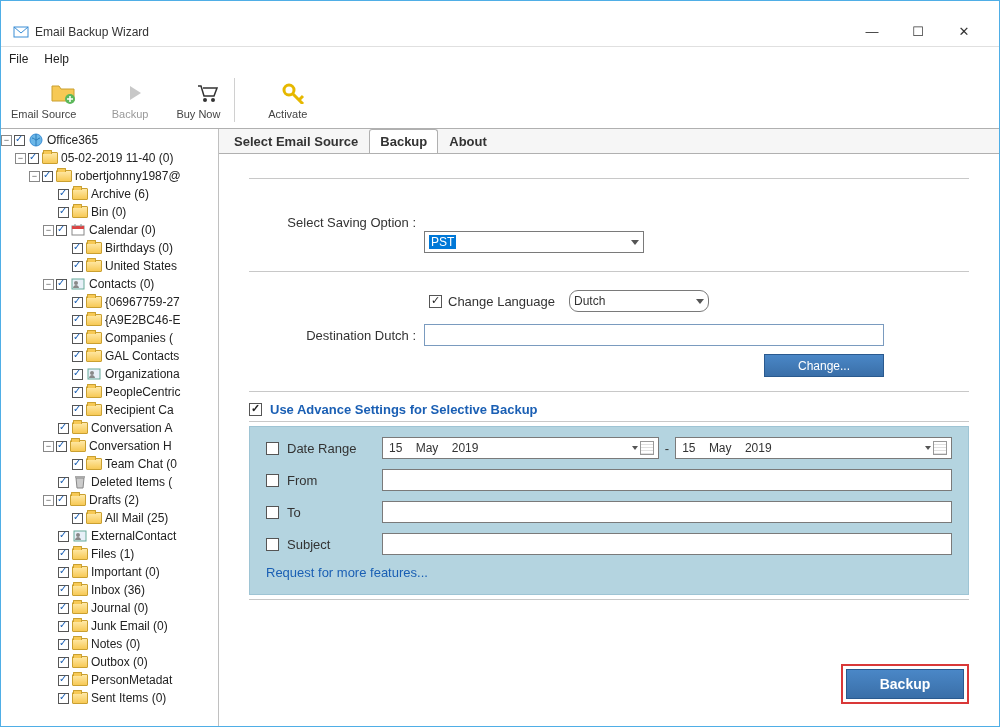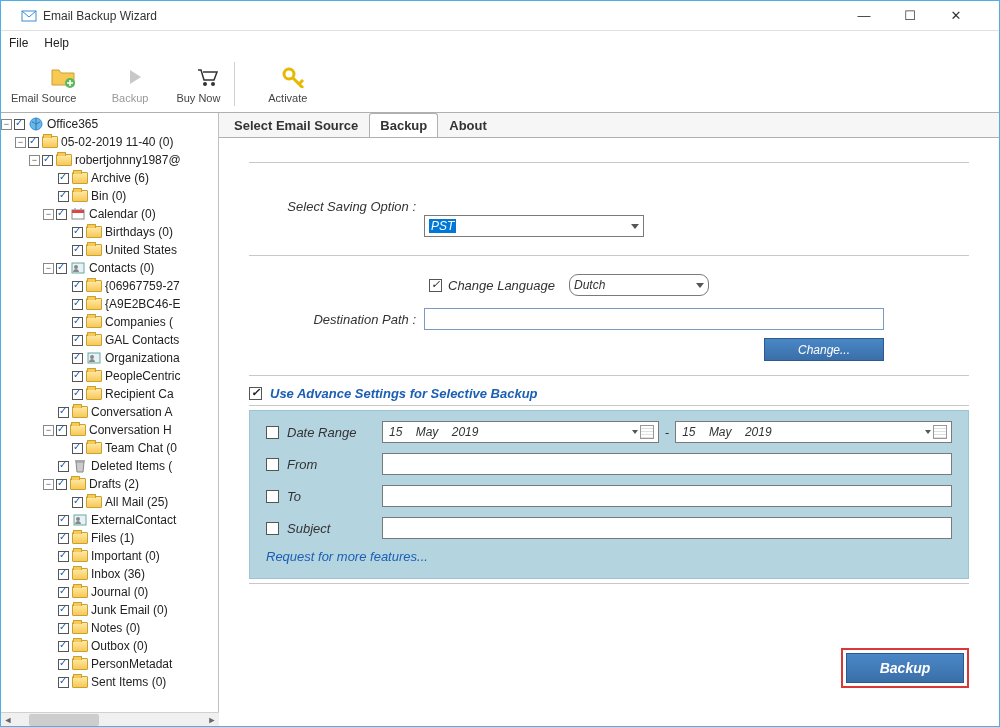--- a/index.html
+++ b/index.html
@@ -1,19 +1,19 @@
 <!DOCTYPE html>
 <html><head>
 <meta charset="utf-8">
 <style>
 * { box-sizing: border-box; margin: 0; padding: 0; font-family: "Segoe UI", Tahoma, sans-serif; }
 body { background: #fff; width: 1000px; height: 727px; overflow: hidden; border: 1px solid #4faee6; }
 
 
-.titlebar { height: 30px; background: #fff; display: flex; align-items: center; padding: 0 20px; border-bottom: 1px solid #e0e0e0; }
+.titlebar { height: 30px; background: #fff; display: flex; align-items: center; padding: 0 12px; border-bottom: 1px solid #e0e0e0; margin-top: 16px; }
 .titlebar .app-icon { width: 16px; height: 16px; margin-right: 6px; }
 .titlebar .title { font-size: 12px; color: #333; flex: 1; }
 .winbtns { display: flex; gap: 0; }
 .winbtn { width: 46px; height: 28px; display: flex; align-items: center; justify-content: center; font-size: 13px; color: #333; }
 
 
 .menubar { height: 24px; display: flex; align-items: center; padding: 0 8px; font-size: 12px; gap: 16px; background: #fff; }
 .menubar span { color: #222; }
 
 
@@ -37,21 +37,21 @@
 .fld::before { content: ''; position: absolute; top: -3px; left: 0; width: 7px; height: 3px; background: #f7c955; border: 1px solid #caa030; border-bottom: none; border-radius: 1px 1px 0 0; }
 .nlabel { color: #222; }
 .ind { display: inline-block; flex-shrink: 0; }
 .special-icon { width: 16px; height: 12px; margin-right: 3px; flex-shrink: 0; display: inline-flex; align-items: center; justify-content: center; }
 
 
 .right { flex: 1; background: #f6f6f6; display: flex; flex-direction: column; }
 .tabs { display: flex; height: 25px; background: #f6f6f6; padding-left: 4px; align-items: flex-end; }
 .tab { padding: 4px 10px; font-size: 13px; font-weight: bold; color: #333; border: 1px solid transparent; }
 .tab.active { background: #fff; border: 1px solid #b0b0b0; border-bottom: 1px solid #fff; border-radius: 3px 3px 0 0; }
-.tabcontent { flex: 1; background: #fff; border-top: 1px solid #b0b0b0; padding: 24px 30px 20px 30px; position: relative; margin-top: -1px; font-style: italic; }
+.tabcontent { flex: 1; background: #fff; border-top: 1px solid #b0b0b0; padding: 24px 30px 20px 30px; position: relative; margin-top: -1px; }
 
 .hr { height: 1px; background: #c8c8c8; }
 .row { display: flex; align-items: center; font-size: 13px; color: #333; }
 .label { text-align: right; padding-right: 8px; }
 .select { border: 1px solid #7a7a7a; background: #fff; height: 22px; font-size: 12px; padding: 0 18px 0 4px; position: relative; display: flex; align-items: center; }
 .select::after { content: ''; position: absolute; right: 4px; top: 8px; border-left: 4px solid transparent; border-right: 4px solid transparent; border-top: 5px solid #555; }
 .select .highlighted { background: #0078d7; color: #fff; padding: 0 2px; }
 .checkbox-inline { width: 13px; height: 13px; border: 1px solid #555; background: #fff; margin-right: 6px; position: relative; display: inline-block; vertical-align: middle; }
 .checkbox-inline.checked::after { content: '✓'; position: absolute; top: -2px; left: 1px; font-size: 11px; color: #222; }
 .textinput { border: 1px solid #7a9bbf; background: #fff; height: 22px; }
@@ -430,21 +430,21 @@
 
       <div class="row" style="margin-top:18px; padding-left:180px;">
         <span class="checkbox-inline checked"></span>
         <span>Change Language</span>
         <div class="select" style="width:140px; margin-left:14px;border-radius:9px;">
           <span>Dutch</span>
         </div>
       </div>
 
       <div class="row" style="margin-top:12px;">
-        <div class="label" style="width:175px;">Destination Path :</div>
+        <div class="label" style="width:175px;">Destination Dutch :</div>
         <div class="textinput" style="width:460px;" value=""></div>
       </div>
 
       <div class="row" style="margin-top:8px; justify-content:flex-end; width:635px;">
         <div class="btn-change">Change...</div>
       </div>
 
       <div class="hr" style="margin-top:14px;"></div>
 
       <div class="adv-section">

